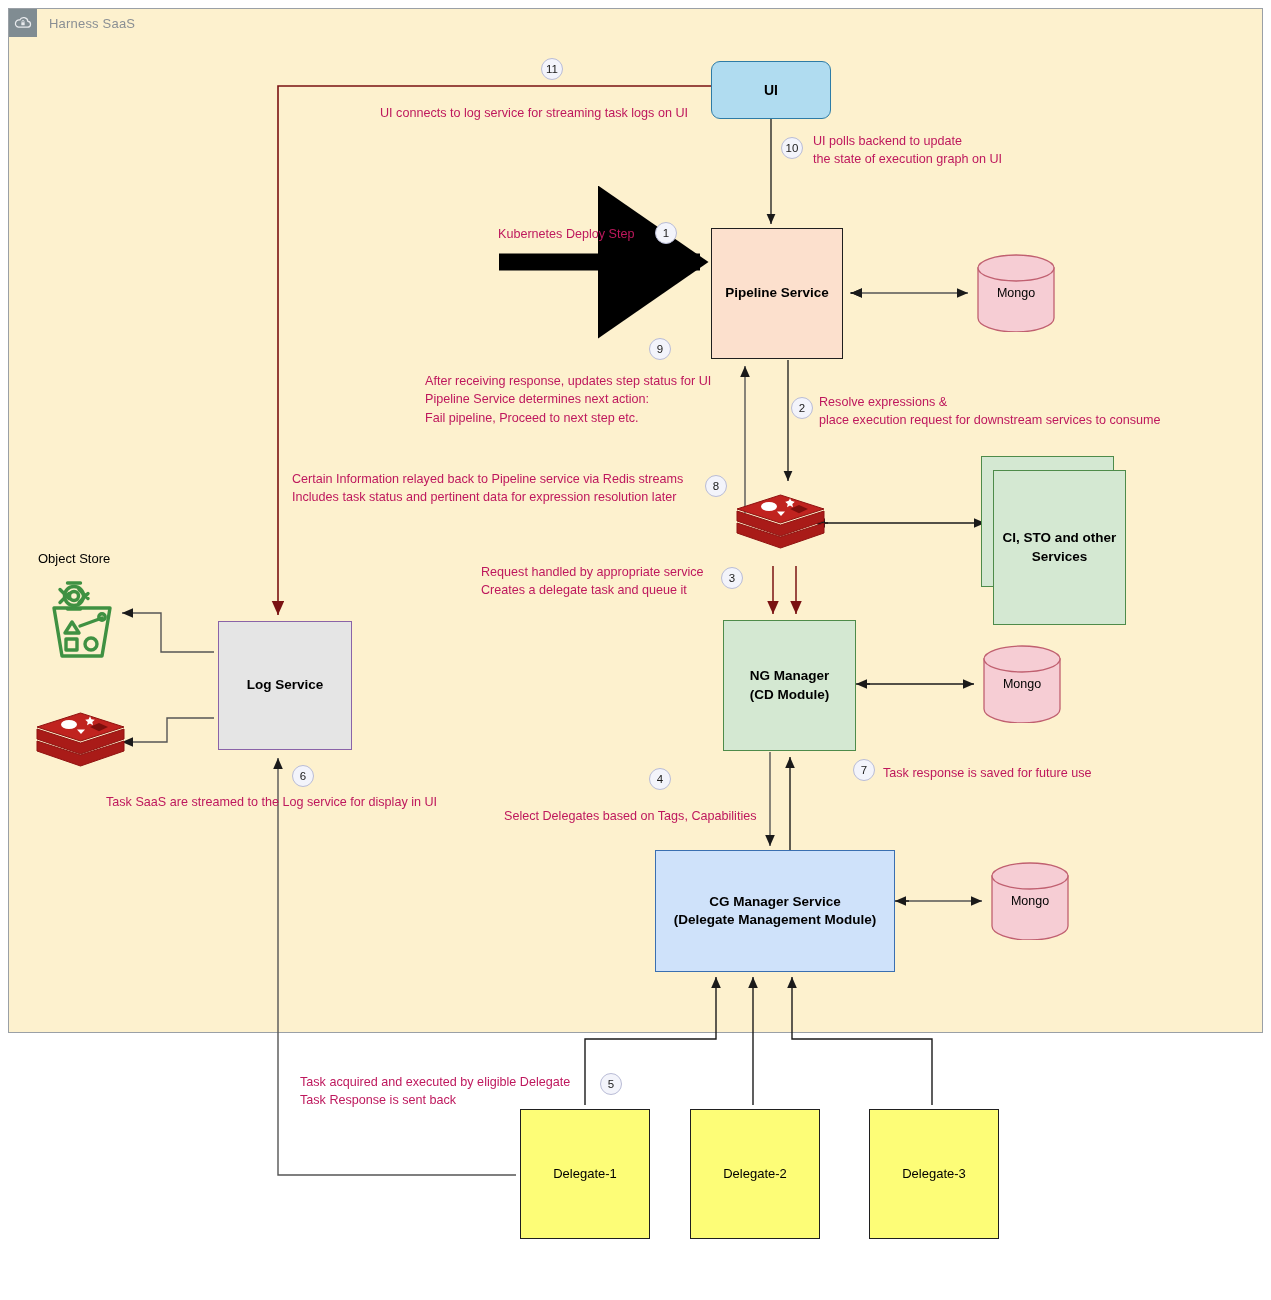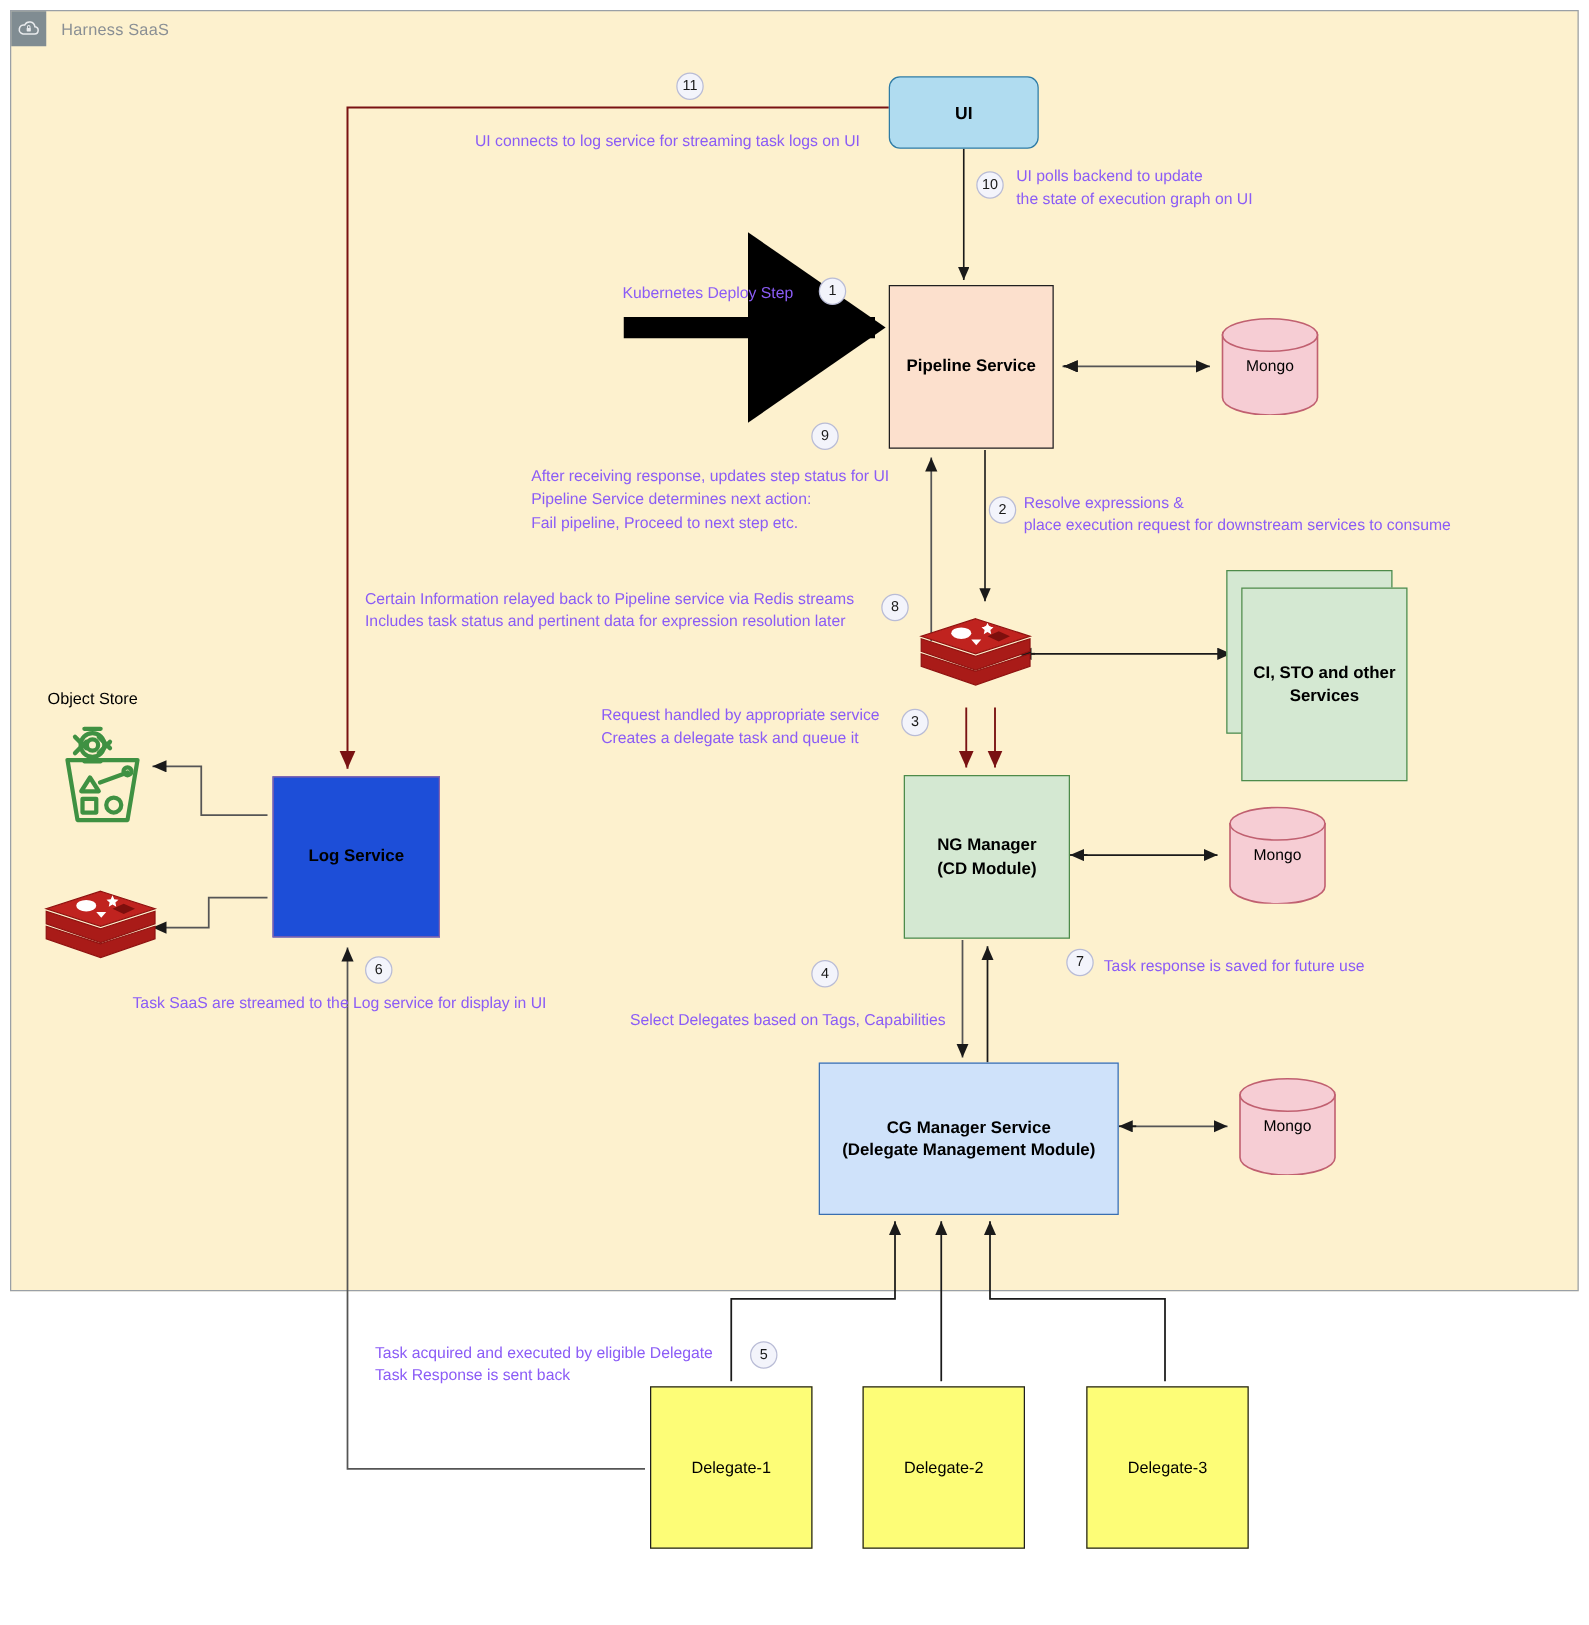--- a/index.html
+++ b/index.html
@@ -73,21 +73,21 @@
   #node-ngmanager {
     left: 723px; top: 620px; width: 133px; height: 131px;
     background: #d4e8d2; border: 1.2px solid #4e8b4a;
   }
   #node-cgmanager {
     left: 655px; top: 850px; width: 240px; height: 122px;
     background: #cfe2fa; border: 1.2px solid #3a6fb0;
   }
   #node-logservice {
     left: 218px; top: 621px; width: 134px; height: 129px;
-    background: #1d4ed8; border: 1.2px solid #8a63a8;
+    background: #e5e5e5; border: 1.2px solid #8a63a8;
   }
   
   #node-services-back {
     left: 981px; top: 456px; width: 133px; height: 131px;
     background: #d4e8d2; border: 1.2px solid #4e8b4a;
   }
   #node-services {
     left: 993px; top: 470px; width: 133px; height: 155px;
     background: #d4e8d2; border: 1.2px solid #4e8b4a;
   }
@@ -144,21 +144,21 @@
     border: 1px solid #b9bcd6;
     color: #1a1a1a;
     font-size: 11.5px;
     display: flex; align-items: center; justify-content: center;
   }
 
   
   .note {
     position: absolute;
     font-size: 12.6px;
-    color: #8b5cf6;
+    color: #be185d;
     line-height: 1.45;
     white-space: pre;
   }
 </style>
 </head>
 <body>
 
 <div id="canvas">
 
   <div class="zone" id="zone-saas">

